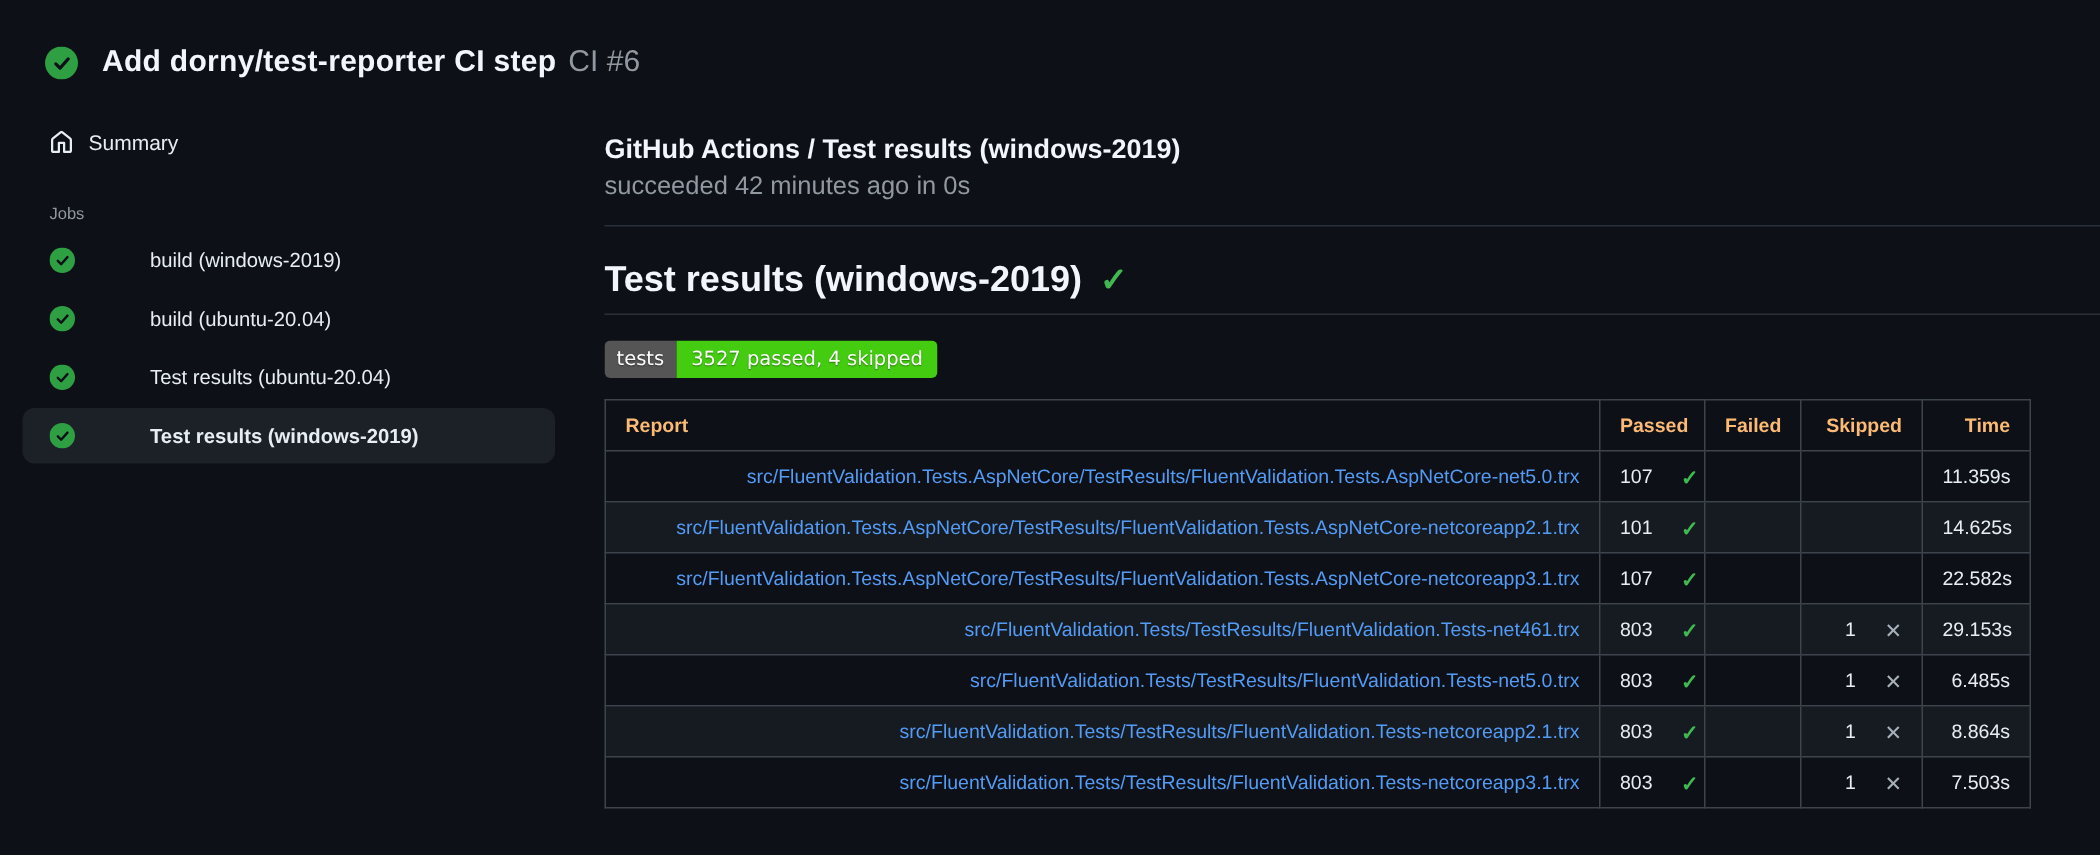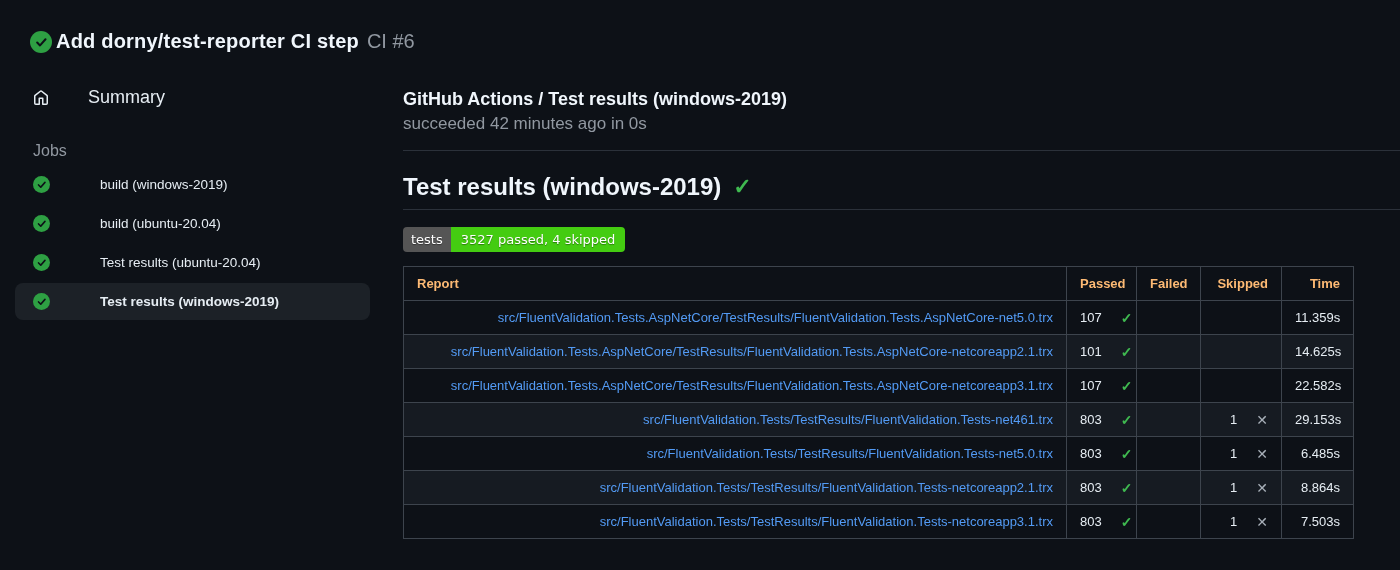--- a/index.html
+++ b/index.html
@@ -10,31 +10,31 @@
   }
   *{box-sizing:border-box;margin:0;padding:0;}
   html,body{width:1400px;height:570px;overflow:hidden;}
   body{
     background:var(--page-bg);
     color:var(--text-primary);
     font-family:"Liberation Sans", sans-serif;
     font-size:14px;
   }
   
-  .run-header{display:flex;align-items:center;gap:4px;padding:30px 0 6px 30px;text-align:center;}
+  .run-header{display:flex;align-items:center;gap:16px;padding:30px 0 6px 30px;text-align:center;}
   .run-header .titles{display:flex;align-items:baseline;gap:8px;}
   .run-title{font-size:20px;font-weight:700;color:#f0f6fc;letter-spacing:.2px;}
   .run-number{font-size:20px;font-weight:400;color:var(--text-muted);}
   
   .layout{display:flex;align-items:flex-start;}
   
   .sidebar{width:390px;flex:none;padding:18px 20px 0 15px;}
   .side-item{display:flex;align-items:center;gap:10px;padding:10px 18px;border-radius:8px;cursor:pointer;}
-  .side-item .lbl{font-size:18px;color:var(--text-primary);margin-left:29px;}
-  .jobs-label{padding:0 18px;margin-top:24px;margin-bottom:6px;font-size:16px;color:var(--text-muted);}
+  .side-item .lbl{font-size:14px;color:var(--text-primary);}
+  .jobs-label{padding:0 18px;margin-top:24px;margin-bottom:6px;font-size:11px;color:var(--text-muted);}
   .jobs-list{list-style:none;}
   .job-item{display:flex;align-items:center;gap:10px;padding:10px 18px;margin:2px 0;border-radius:8px;cursor:pointer;}
   .job-item .lbl{font-size:13.5px;color:var(--text-primary);padding-left:40px;}
   .job-item.selected{background:var(--selected-bg);}
   .job-item.selected .lbl{font-weight:700;}
   .status-icon{flex:none;display:inline-flex;}
   
   .main{flex:1;padding:30px 0 0 13px;min-width:0;}
   .check-header{padding-bottom:16px;border-bottom:1px solid var(--divider);}
   .check-title{font-size:18px;font-weight:700;color:#f0f6fc;}

